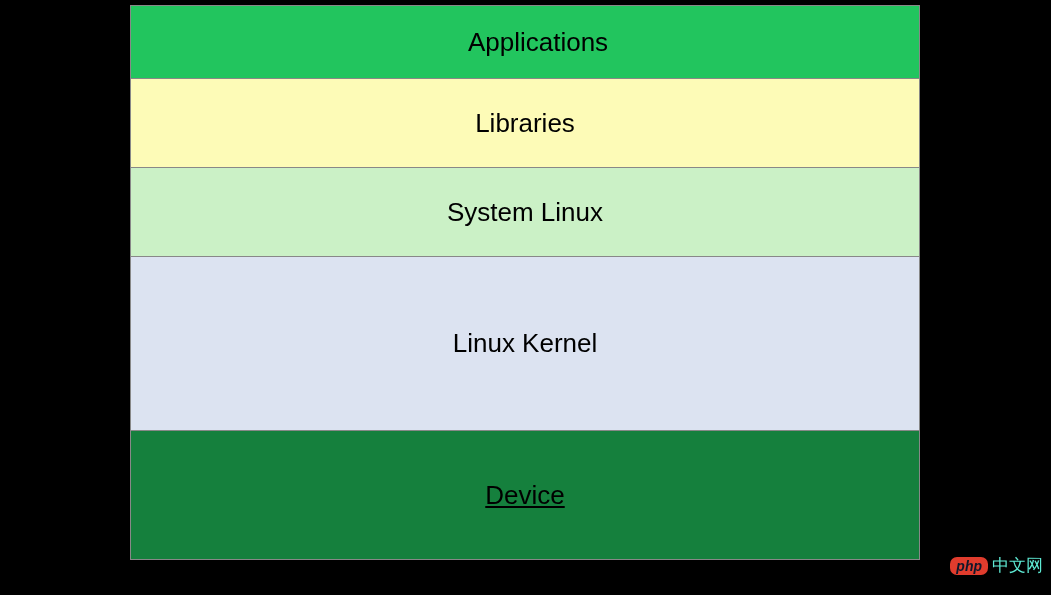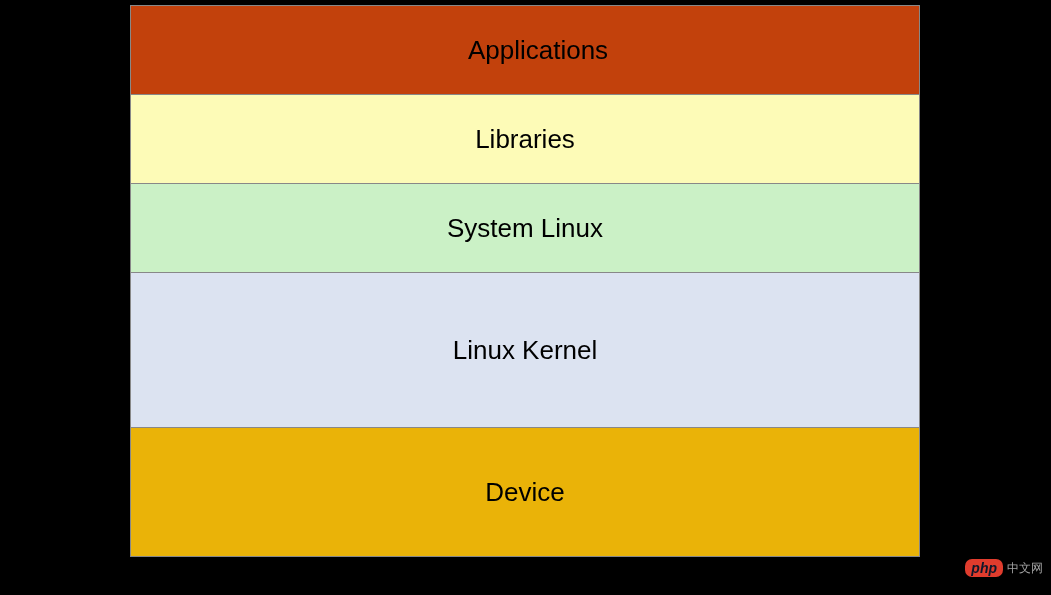--- a/index.html
+++ b/index.html
@@ -20,46 +20,46 @@
     }
     .layer {
       border: 1px solid #888;
       display: flex;
       align-items: center;
       justify-content: center;
       font-size: 26px;
       color: #000;
     }
     .layer + .layer { margin-top: -1px; }
-    .applications { background: #c2410c; height: 90px; padding-left: 26px; }
+    .applications { background: #22c55e; height: 74px; padding-left: 26px; }
     .libraries    { background: #FDFBB7; height: 90px; }
     .systemcall   { background: #CBF1C6; height: 90px; }
-    .kernel       { background: #DCE3F1; height: 156px; }
-    .device       { background: #eab308; height: 130px; }
+    .kernel       { background: #DCE3F1; height: 175px; }
+    .device       { background: #15803d; height: 130px; text-decoration: underline; }
     .watermark {
       position: absolute;
       right: 8px;
       bottom: 18px;
       display: flex;
       align-items: center;
       gap: 4px;
     }
     .wm-badge {
       background: #E03C2D;
       color: #0f172a;
       font-weight: bold;
       font-style: italic;
       font-size: 14px;
       padding: 1px 6px;
       border-radius: 7px;
       font-family: Arial, sans-serif;
     }
     .wm-text {
-      color: #a3a3a3;
-      font-size: 12px;
+      color: #5eead4;
+      font-size: 17px;
       font-family: Liberation Sans, sans-serif;
     }
   </style>
 </head>
 <body>
 
 <div class="diagram">
   <div class="layer applications">
     <span>Applications</span>
   </div>

